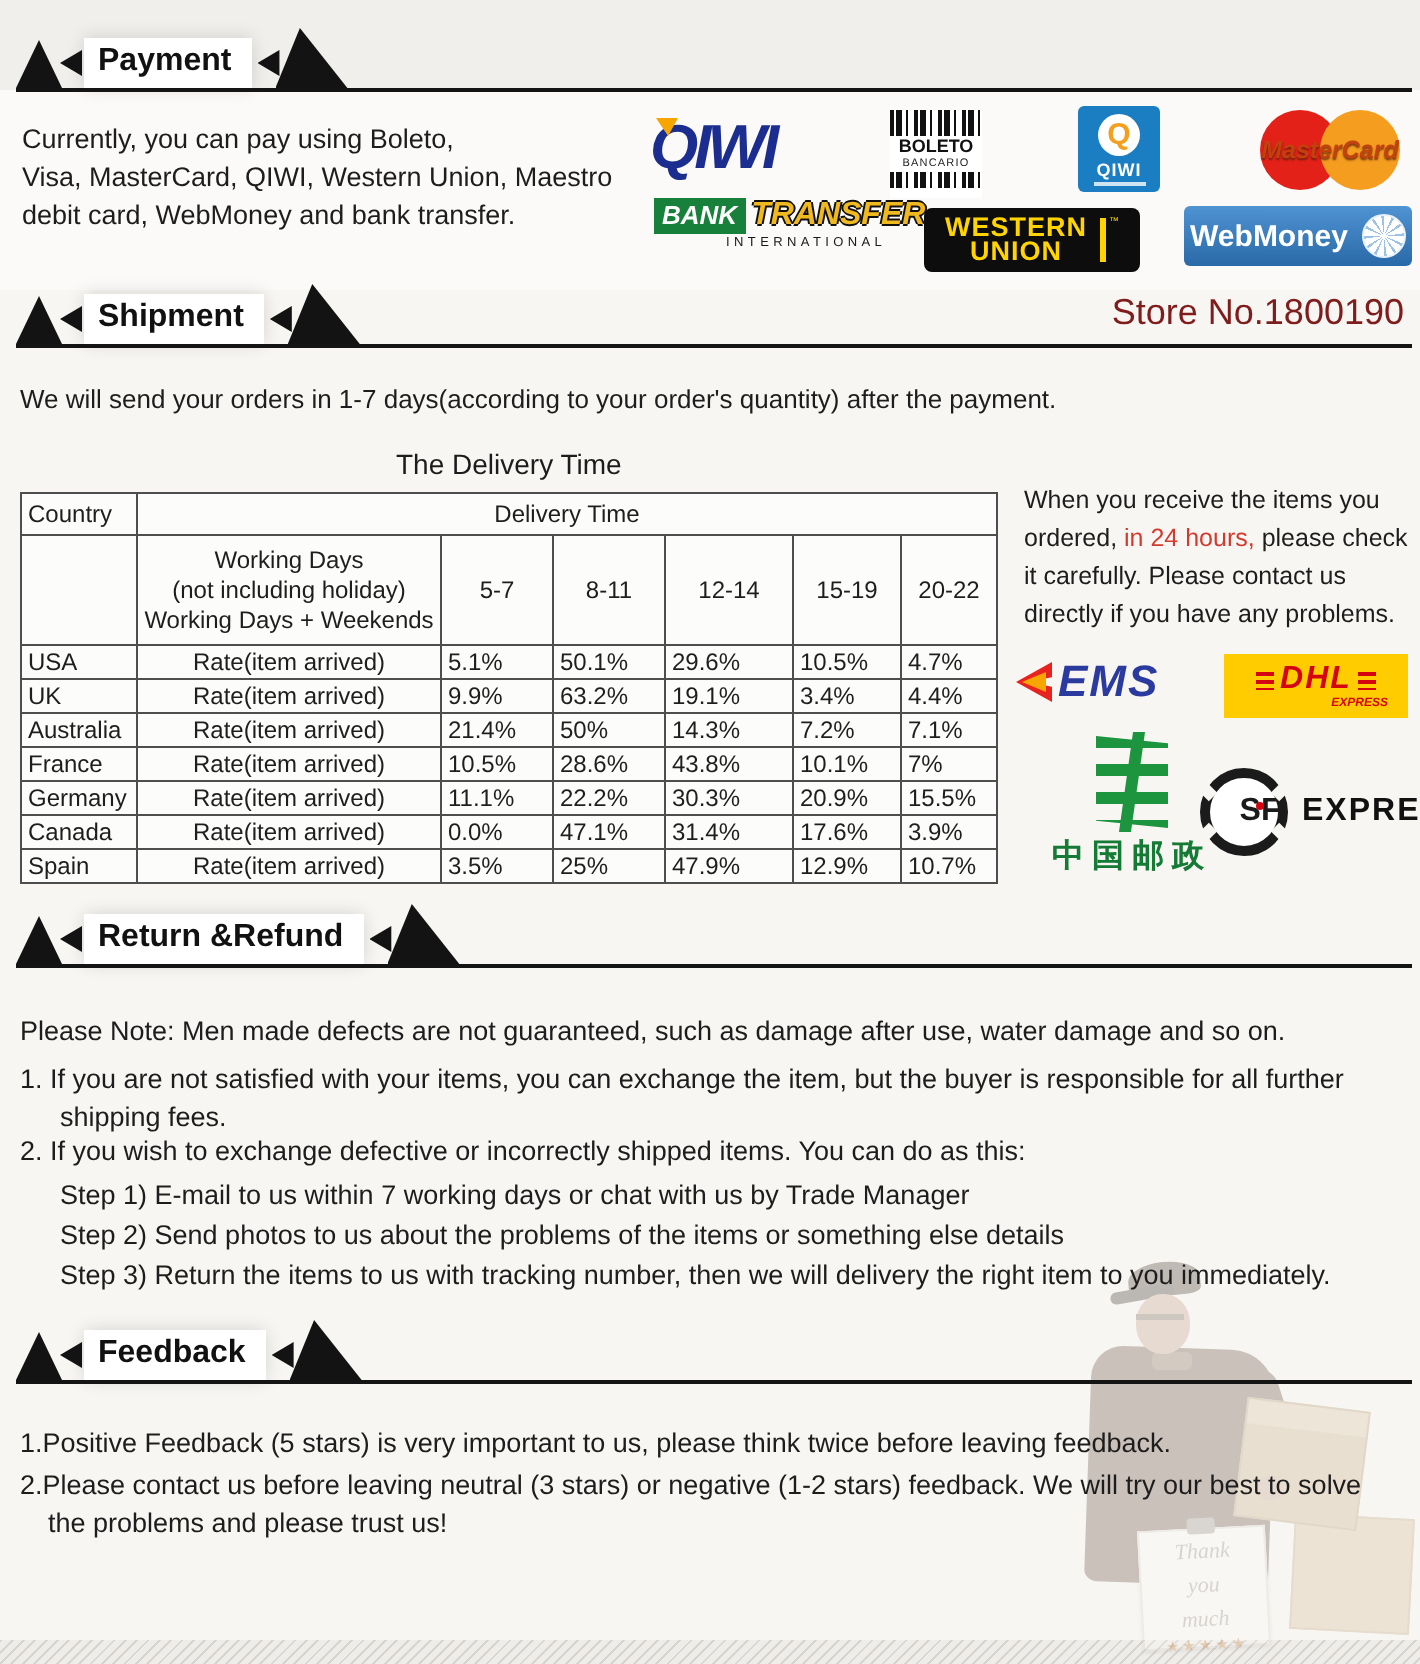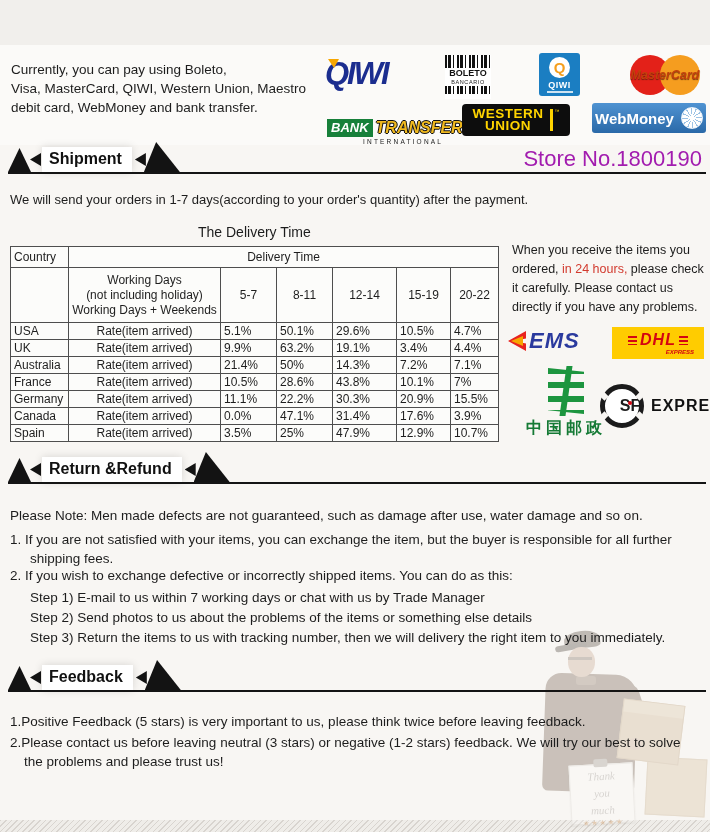--- a/index.html
+++ b/index.html
@@ -45,41 +45,41 @@
   .qiwi-label{color:#fff;font-weight:bold;font-size:9px;letter-spacing:.5px;margin-top:2px;}
   .qiwi-sub{width:26px;height:2px;background:#cfe4f2;margin-top:1px;}
 
   .mc{left:630px;top:55px;width:70px;height:41px;}
   .mc-c{position:absolute;top:0;width:40px;height:40px;border-radius:50%;}
   .mc-red{left:0;background:#e32119;}
   .mc-org{left:30px;background:#f59d1f;}
   .mc-text{position:absolute;left:0;top:13px;width:70px;text-align:center;color:#c2410c;font-size:12.5px;
     font-style:italic;font-weight:bold;text-shadow:0 1px 1px rgba(90,30,10,.8);}
 
-  .bank{left:327px;top:119px;width:118px;height:28px;}
+  .bank{left:327px;top:99px;width:118px;height:28px;}
   .bank-row{display:flex;align-items:center;}
   .bank-word{background:#17803a;color:#fff;font-weight:800;font-style:italic;font-size:13px;padding:1px 4px 2px;}
   .transfer-word{margin-left:3px;color:#f0b91f;font-weight:900;font-style:italic;font-size:16px;
     text-shadow:-1px 0 #111,1px 0 #111,0 -1px #111,0 1px #111;}
   .intl-word{font-size:6.5px;letter-spacing:2.2px;color:#1a1a1a;margin:1px 0 0 36px;}
 
   .wu{left:462px;top:104px;width:108px;height:32px;background:#0d0d0d;border-radius:4px;
     display:flex;align-items:center;justify-content:center;}
   .wu-text{color:#ffd400;font-weight:900;font-size:13.5px;line-height:12px;text-align:center;letter-spacing:.5px;}
   .wu-bar{width:3px;height:22px;background:#ffd400;margin-left:6px;}
   .wu-tm{color:#ffd400;font-size:5px;align-self:flex-start;margin:4px 0 0 2px;}
 
   .wm{left:592px;top:103px;width:114px;height:30px;border-radius:3px;
     background:linear-gradient(180deg,#4f93d2,#2a69a8);display:flex;align-items:center;justify-content:center;}
   .wm-text{color:#fff;font-size:15px;font-weight:600;margin-right:7px;}
   .wm-globe{width:20px;height:20px;border-radius:50%;
     background:repeating-conic-gradient(#fff 0 22deg,#9cc3e5 22deg 30deg);border:1px solid #e8f1f9;}
 
   
-  .store-no{position:absolute;right:8px;top:146px;font-size:22px;color:#a21caf;z-index:3;}
+  .store-no{position:absolute;right:8px;top:146px;font-size:18px;color:#7f1d1d;z-index:3;}
   .ship-intro{left:10px;top:192px;font-size:13px;}
   .table-title{position:absolute;left:178px;top:224px;font-size:14px;z-index:2;margin-left:20px;}
   .dtable{position:absolute;left:10px;top:246px;width:488px;border-collapse:collapse;table-layout:fixed;
     background:#fcfcfa;z-index:2;}
   .dtable td{border:1px solid #4e4e4e;font-size:12px;color:#1e1e1e;padding:0 3px;overflow:hidden;}
   .r1 td{height:20px;}
   .c-country{padding-left:6px;}
   .c-dt{text-align:center;}
   .r2 td{height:54px;text-align:center;}
   .c-wd{text-align:left;font-size:11.5px;line-height:15px;padding-left:5px;}
@@ -177,20 +177,30 @@
     <div class="glasses"></div>
     <div class="sign">
       <div class="clamp"></div>
       <div class="sign-text">Thank</div>
       <div class="sign-text">you</div>
       <div class="sign-text">much</div>
       <div class="sign-stars">★★★★★</div>
     </div>
   </div>
 
+  <div class="sec-header" style="top:16px;">
+    <div class="sec-inner">
+      <span class="tri-big-left"></span>
+      <span class="tri-small"></span>
+      <span class="sec-label">Payment</span>
+      <span class="tri-small right"></span>
+      <span class="tri-big-right"></span>
+    </div>
+    <div class="sec-line"></div>
+  </div>
 
   <div class="body-text pay-text">
     <div>Currently, you can pay using Boleto,</div>
     <div>Visa, MasterCard, QIWI, Western Union, Maestro</div>
     <div>debit card, WebMoney and bank transfer.</div>
   </div>
 
   <div class="logo visa">
     <div class="visa-notch"></div>
     <span>QIWI</span>

